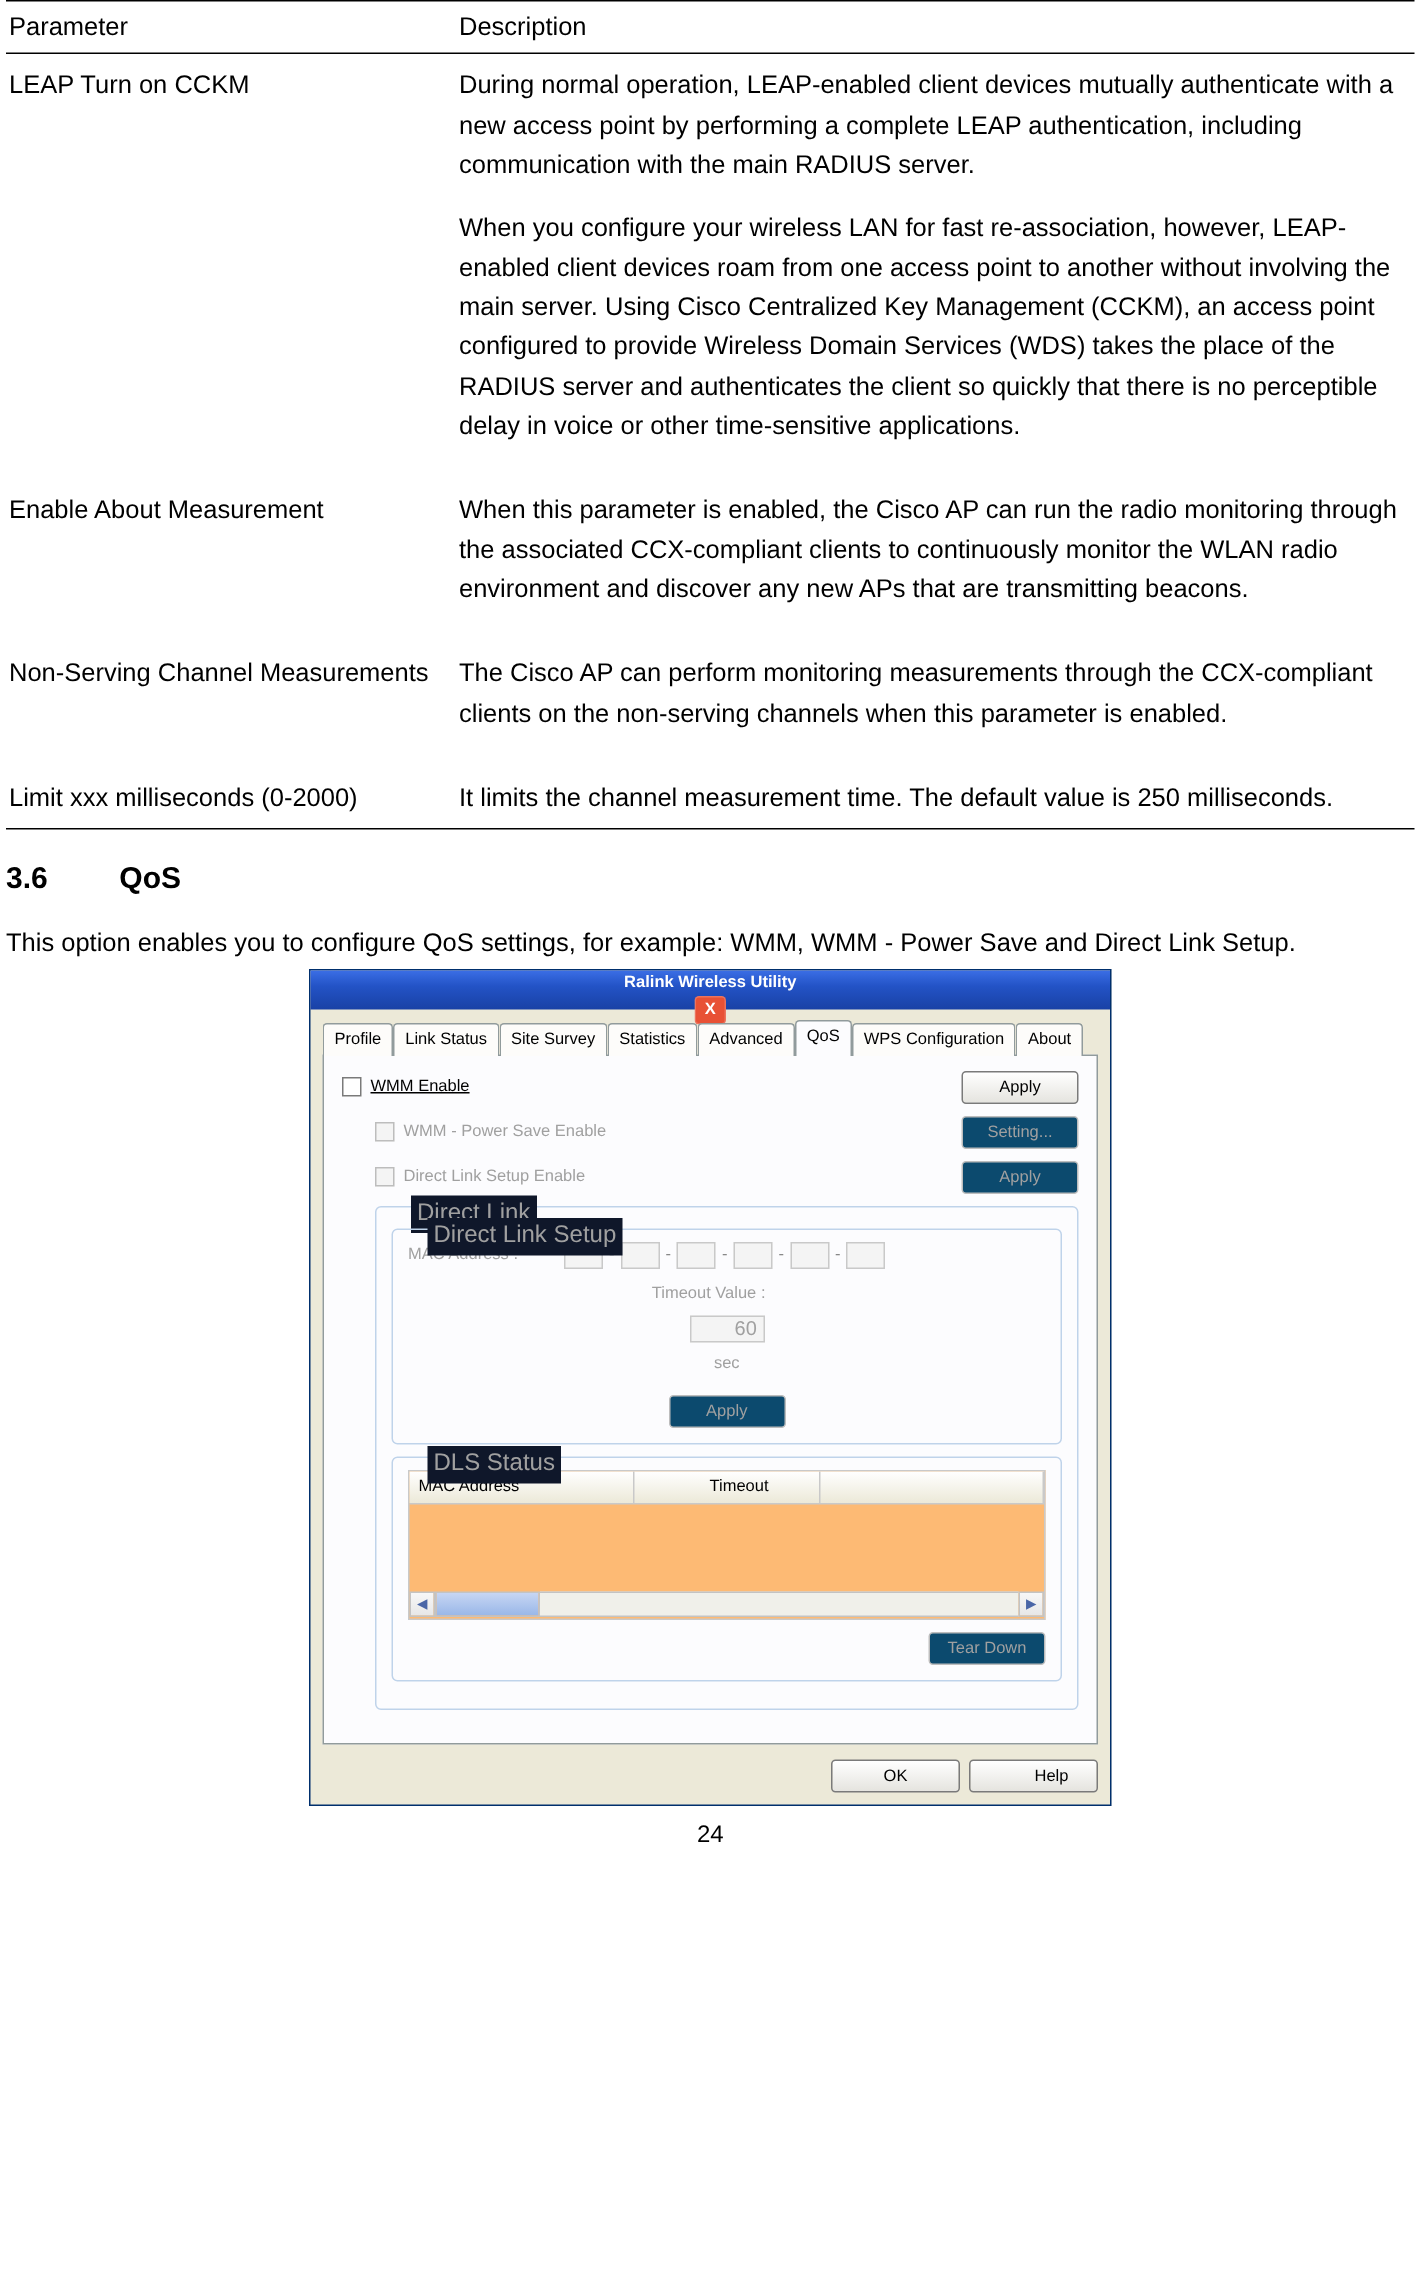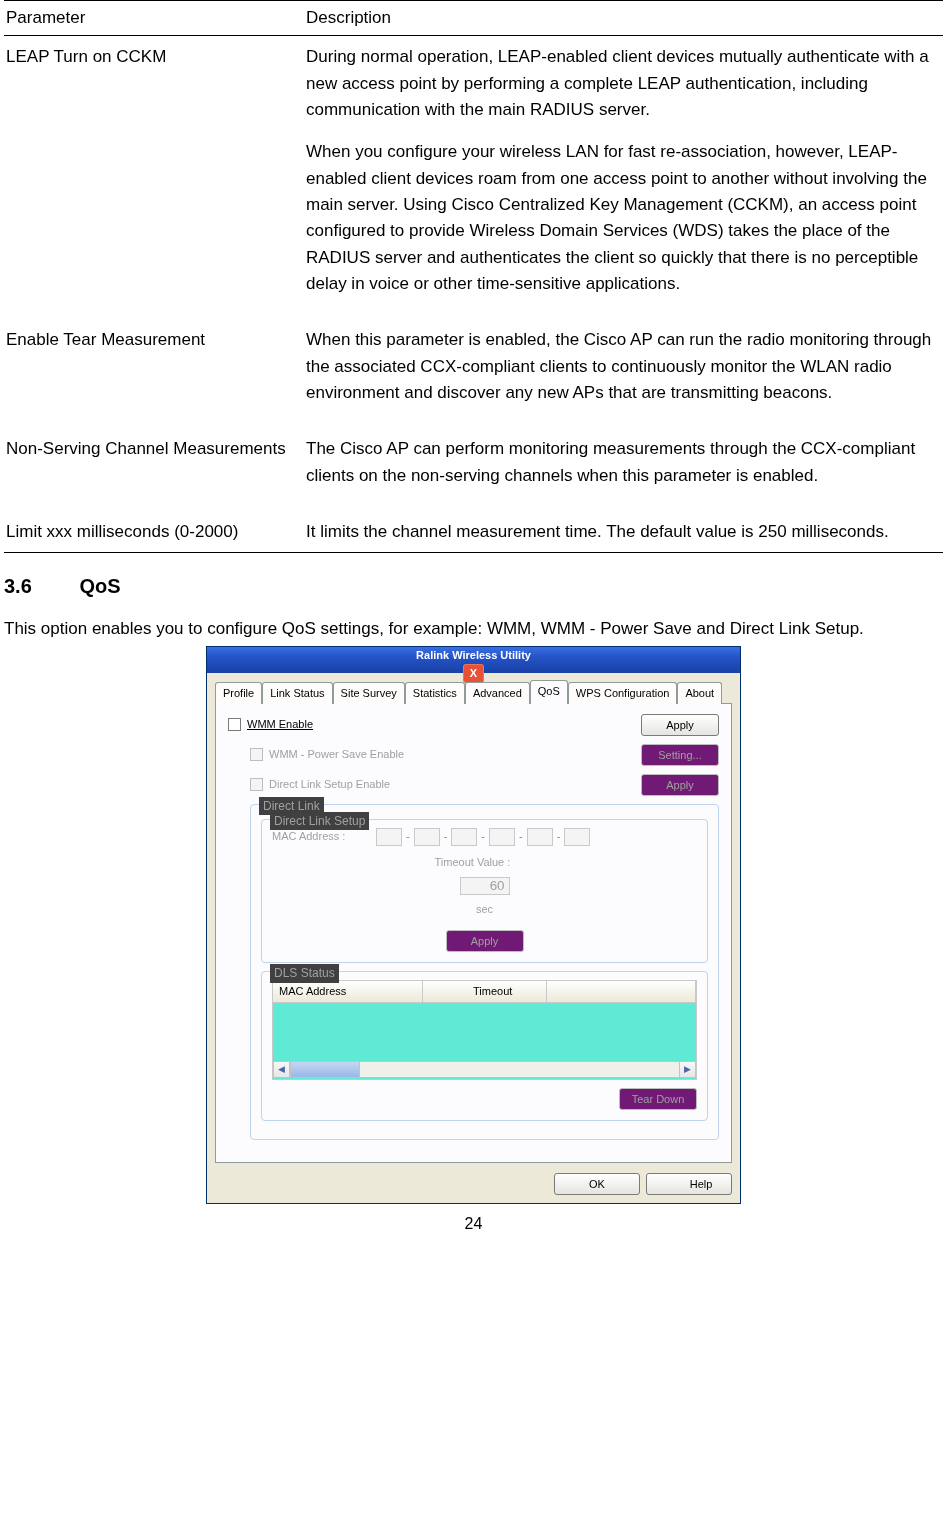--- a/index.html
+++ b/index.html
@@ -53,32 +53,32 @@
   .tab { border:1px solid #919b9c; border-bottom:none; background:#fdfcfa; padding:2px 7px; margin-right:0; border-radius: 3px 3px 0 0; position:relative; top:1px; white-space:nowrap; font-size:11px; }
   .tab.sel { background:#fcfcfe; font-weight:normal; padding-bottom:4px; z-index:2; }
   .tabpanel { border:1px solid #919b9c; background:#fcfcfe; padding:10px 12px 14px 12px; min-height:360px; }
   .row { display:flex; align-items:center; margin-bottom:8px; }
   .row .lbl { flex:1; display:flex; align-items:center; }
   .row .lbl.indent { padding-left:22px; }
   .row .lbl.dis { color:#a0a0a0; }
   .cb { width:13px; height:13px; border:1px solid #7a7a7a; background:#fff; display:inline-block; margin-right:6px; }
   .cb.dis { border-color:#bdbdbd; background:#f4f4f4; }
   .btn { min-width:78px; height:22px; border:1px solid #7a7a7a; background:linear-gradient(#fff,#e5e4df); border-radius:3px; font-size:11px; }
-  .btn.dis { color:#a0a0a0; border-color:#bdbdbd; background:#701a75; }
+  .btn.dis { color:#a0a0a0; border-color:#bdbdbd; background:#0c4a6e; }
   .groupbox { border:1px solid #bfd3ea; border-radius:4px; margin:6px 0 8px 22px; padding:8px 10px 10px 10px; position:relative; }
-  .groupbox > .gtitle { position:absolute; top:-8px; left:8px; background:#404040; padding:0 4px; color:#1f5fbf; font-size:12px; }
+  .groupbox > .gtitle { position:absolute; top:-8px; left:23px; background:#0f172a; padding:0 4px; color:#1f5fbf; font-size:16px; }
   .groupbox .gtitle.dis, .groupbox.dis .gtitle { color:#a0a0a0; }
   .macline { display:flex; align-items:center; gap:4px; margin-bottom:8px; }
   .macline .caption { width:100px; color:#a0a0a0; }
   .macbox { width:26px; height:18px; border:1px solid #c9c9c9; background:#f4f4f4; }
   .dash { color:#888; }
   .tvline { display:flex; align-items:center; gap:6px;flex-direction:column; }
   .tvline .caption { width:100px; color:#a0a0a0; }
   .smallin { width:50px; height:18px; border:1px solid #c9c9c9; background:#f4f4f4; text-align:right; padding-right:4px; color:#a0a0a0; }
-  .listbox { border:1px solid #c9c9c9; background:#5eead4; height:100px; }
+  .listbox { border:1px solid #c9c9c9; background:#fdba74; height:100px; }
   .listhead { display:flex; background:linear-gradient(#fff,#ece9d8); border-bottom:1px solid #c9c9c9; }
   .listhead div { border-right:1px solid #c9c9c9; padding:2px 6px; font-size:11px; }
   .listbody { height:58px; overflow:hidden; }
   .sbrow { display:flex; }
   .sbx { height:17px; border:1px solid #c3c3c3; background:linear-gradient(#f7f7f7,#e7e7e7); }
   .sbx.arrow { width:17px; display:flex; align-items:center; justify-content:center; color:#4a66a7; font-size:9px; }
   .sbx.track { flex:1; background:#f0f0ea; border-left:none; border-right:none; }
   .sbx.thumb { width:70px; background:linear-gradient(#c7d6f3,#99b7e8); }
   .btmrow { display:flex; justify-content:flex-end; gap:6px; margin-top:10px; }
   .footerpage { text-align:center; font-size:16px; }
@@ -95,21 +95,21 @@
   </thead>
   <tbody>
     <tr>
       <td class="pcol">LEAP Turn on CCKM</td>
       <td>
         <div class="para">During normal operation, LEAP-enabled client devices mutually authenticate with a new access point by performing a complete LEAP authentication, including communication with the main RADIUS server.</div>
         <div class="para">When you configure your wireless LAN for fast re-association, however, LEAP-enabled client devices roam from one access point to another without involving the main server. Using Cisco Centralized Key Management (CCKM), an access point configured to provide Wireless Domain Services (WDS) takes the place of the RADIUS server and authenticates the client so quickly that there is no perceptible delay in voice or other time-sensitive applications.</div>
       </td>
     </tr>
     <tr>
-      <td class="pcol">Enable Tear Measurement</td>
+      <td class="pcol">Enable About Measurement</td>
       <td>
         <div class="para">When this parameter is enabled, the Cisco AP can run the radio monitoring through the associated CCX-compliant clients to continuously monitor the WLAN radio environment and discover any new APs that are transmitting beacons.</div>
       </td>
     </tr>
     <tr>
       <td class="pcol">Non-Serving Channel Measurements</td>
       <td>
         <div class="para">The Cisco AP can perform monitoring measurements through the CCX-compliant clients on the non-serving channels when this parameter is enabled.</div>
       </td>
     </tr>

